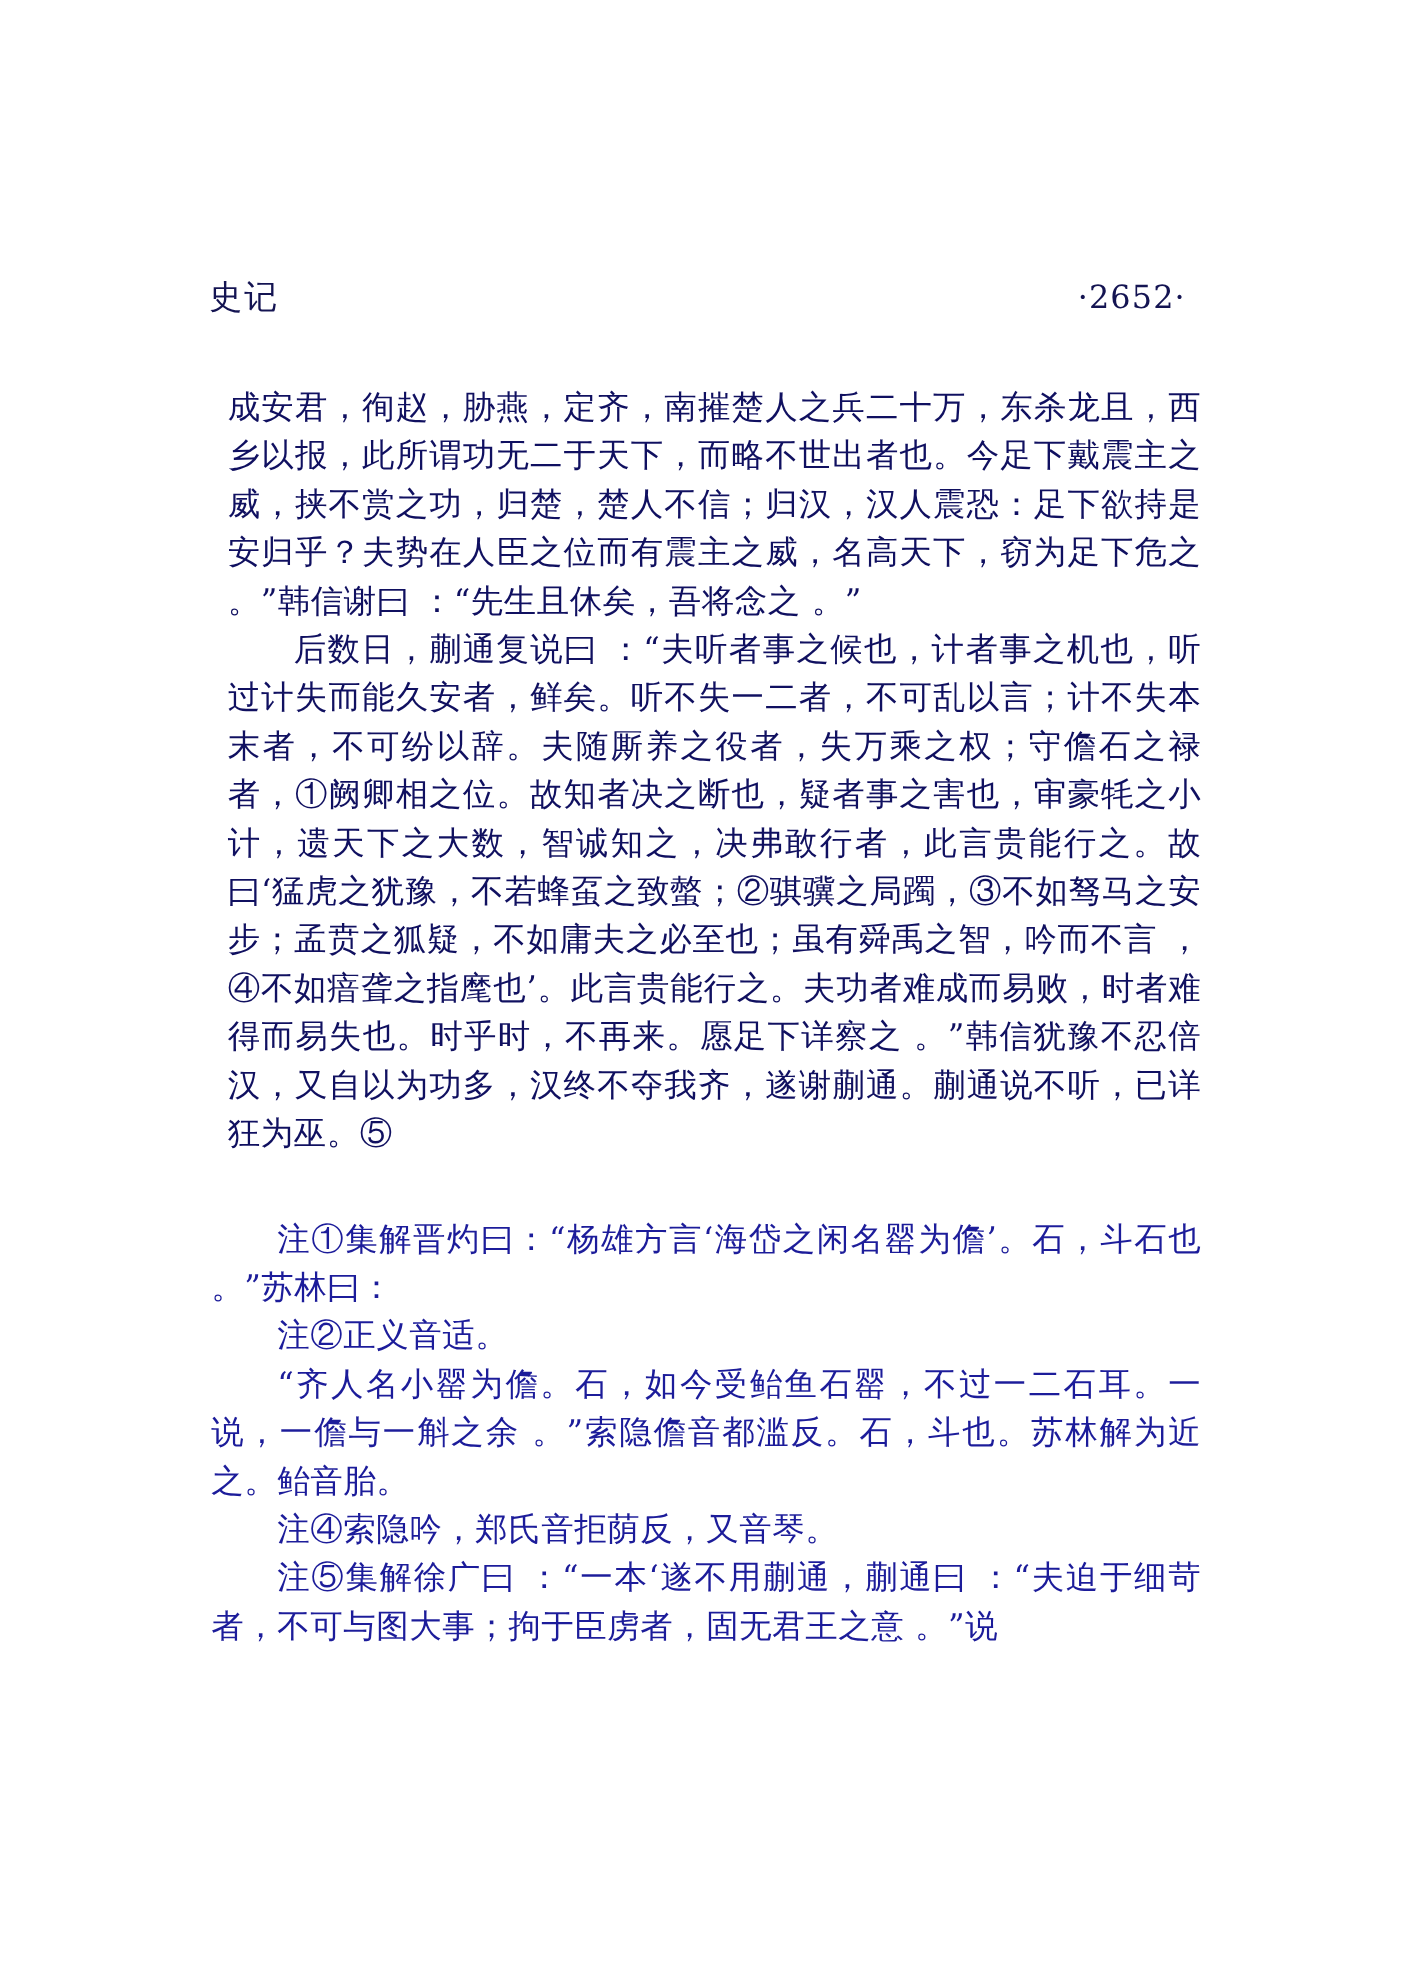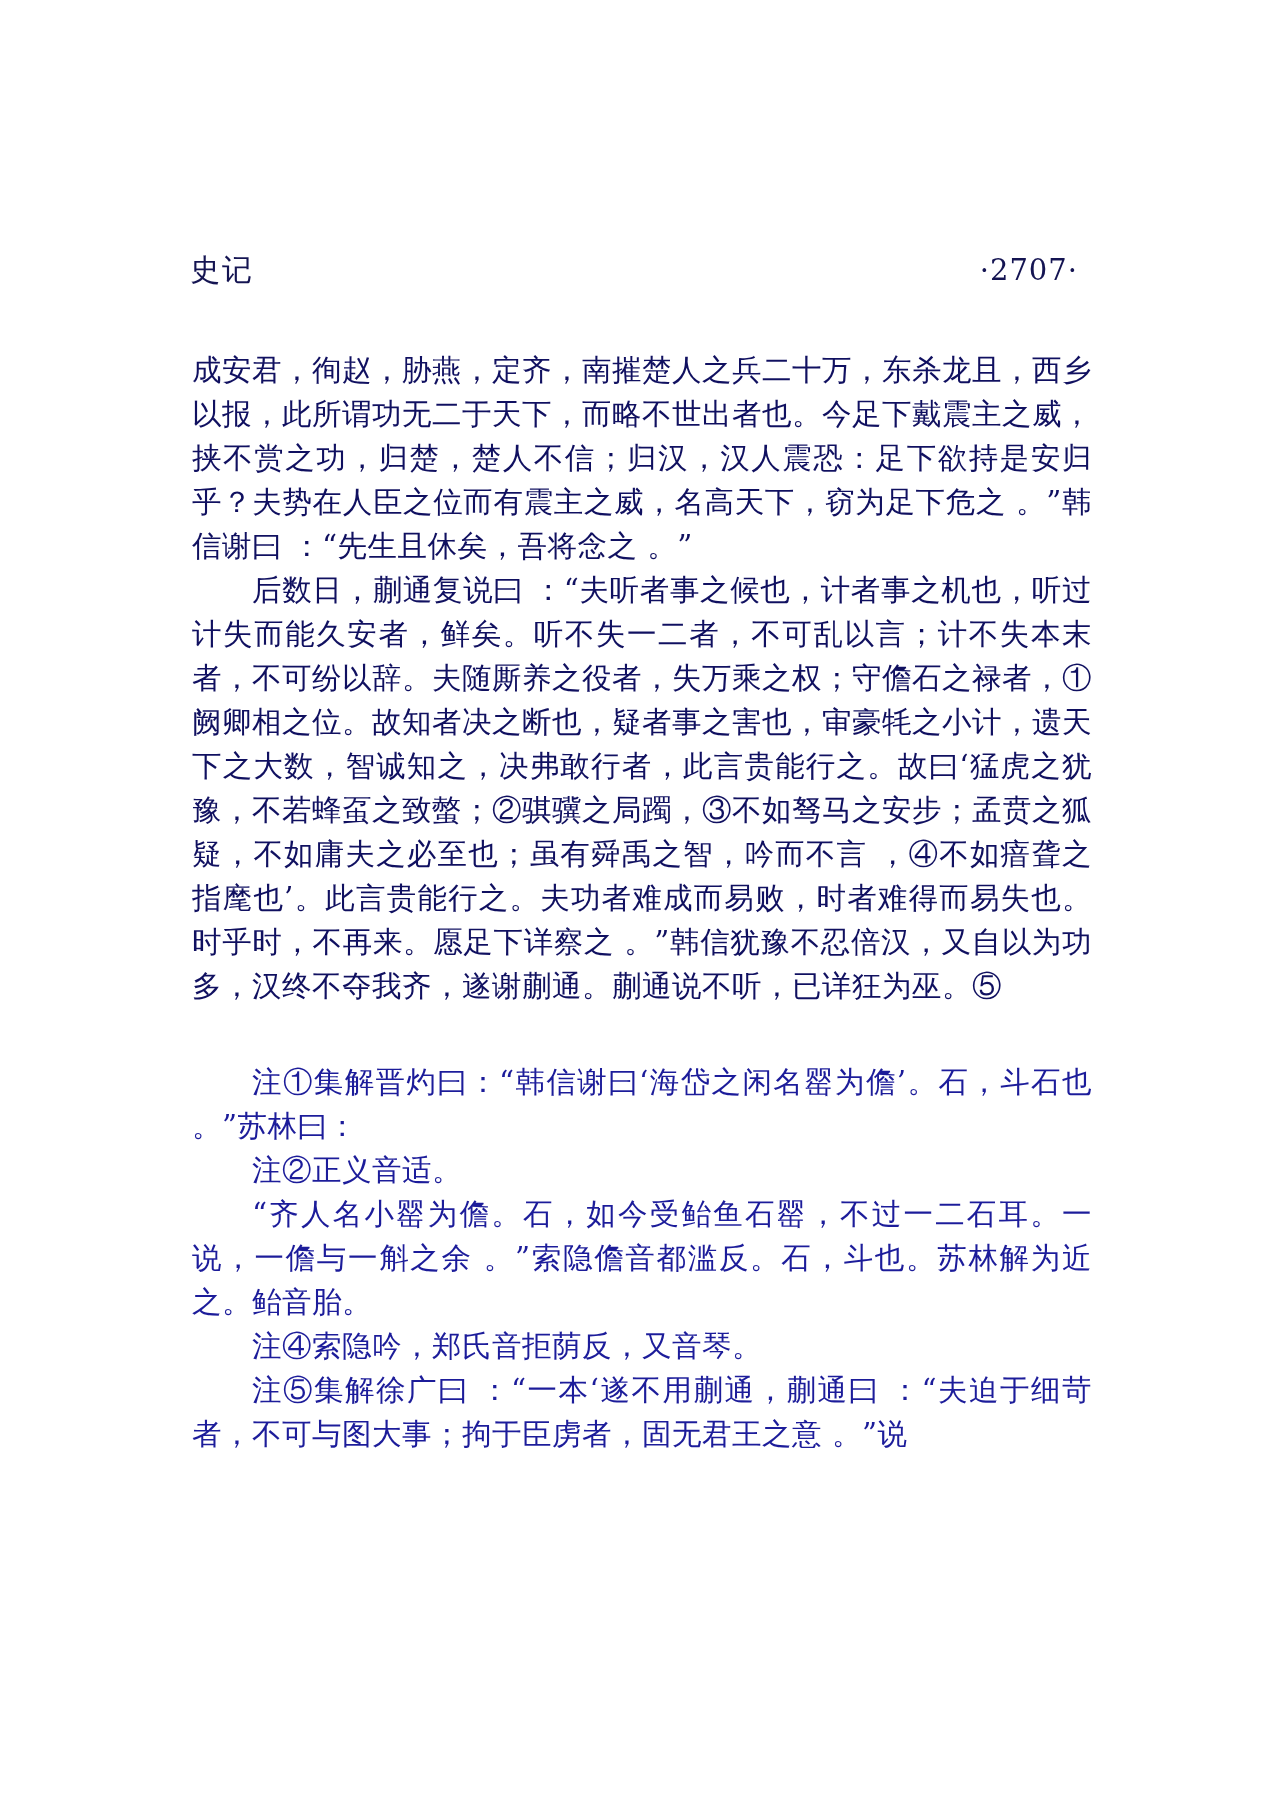--- a/index.html
+++ b/index.html
@@ -43,21 +43,21 @@
     position: absolute;
     left: 192px;
     top: 348px;
     width: 900px;
   }
   .para {
     font-size: 29.5px;
     line-height: 44px;
     text-align: justify;
     text-justify: inter-character;
-    margin: 0 0 0 0;
+    margin: 0 0 0 15px;
     color: #101060;
     letter-spacing: 0.5px;
   }
   .para.indent {
     text-indent: 60px;
   }
   .body-block {
     color: #10105e;
   }
   .notes-block {
@@ -74,32 +74,32 @@
     letter-spacing: 0.5px;
   }
 </style>
 </head>
 <body>
 
 <div class="page">
 
   <div class="header">
     <div class="header-title">史记</div>
-    <div class="header-page">·2707·</div>
+    <div class="header-page">·2652·</div>
   </div>
 
   <div class="content">
 
     <div class="body-block">
       <p class="para">成安君，徇赵，胁燕，定齐，南摧楚人之兵二十万，东杀龙且，西乡以报，此所谓功无二于天下，而略不世出者也。今足下戴震主之威，挟不赏之功，归楚，楚人不信；归汉，汉人震恐：足下欲持是安归乎？夫势在人臣之位而有震主之威，名高天下，窃为足下危之 。”韩信谢曰 ：“先生且休矣，吾将念之 。”</p>
       <p class="para indent">后数日，蒯通复说曰 ：“夫听者事之候也，计者事之机也，听过计失而能久安者，鲜矣。听不失一二者，不可乱以言；计不失本末者，不可纷以辞。夫随厮养之役者，失万乘之权；守儋石之禄者，①阙卿相之位。故知者决之断也，疑者事之害也，审豪牦之小计，遗天下之大数，智诚知之，决弗敢行者，此言贵能行之。故曰‘猛虎之犹豫，不若蜂虿之致螫；②骐骥之局躅，③不如驽马之安步；孟贲之狐疑，不如庸夫之必至也；虽有舜禹之智，吟而不言 ，④不如瘖聋之指麾也’。此言贵能行之。夫功者难成而易败，时者难得而易失也。时乎时，不再来。愿足下详察之 。”韩信犹豫不忍倍汉，又自以为功多，汉终不夺我齐，遂谢蒯通。蒯通说不听，已详狂为巫。⑤</p>
     </div>
 
     <div class="notes-block">
-      <div class="note-line">注①集解晋灼曰：“韩信谢曰‘海岱之闲名罂为儋’。石，斗石也 。”苏林曰：</div>
+      <div class="note-line">注①集解晋灼曰：“杨雄方言‘海岱之闲名罂为儋’。石，斗石也 。”苏林曰：</div>
       <div class="note-line">注②正义音适。</div>
       <div class="note-line">“齐人名小罂为儋。石，如今受鲐鱼石罂，不过一二石耳。一说，一儋与一斛之余 。”索隐儋音都滥反。石，斗也。苏林解为近之。鲐音胎。</div>
       <div class="note-line">注④索隐吟，郑氏音拒荫反，又音琴。</div>
       <div class="note-line">注⑤集解徐广曰 ：“一本‘遂不用蒯通，蒯通曰 ：“夫迫于细苛者，不可与图大事；拘于臣虏者，固无君王之意 。”说</div>
     </div>
 
   </div>
 </div>
 
 </body></html>

